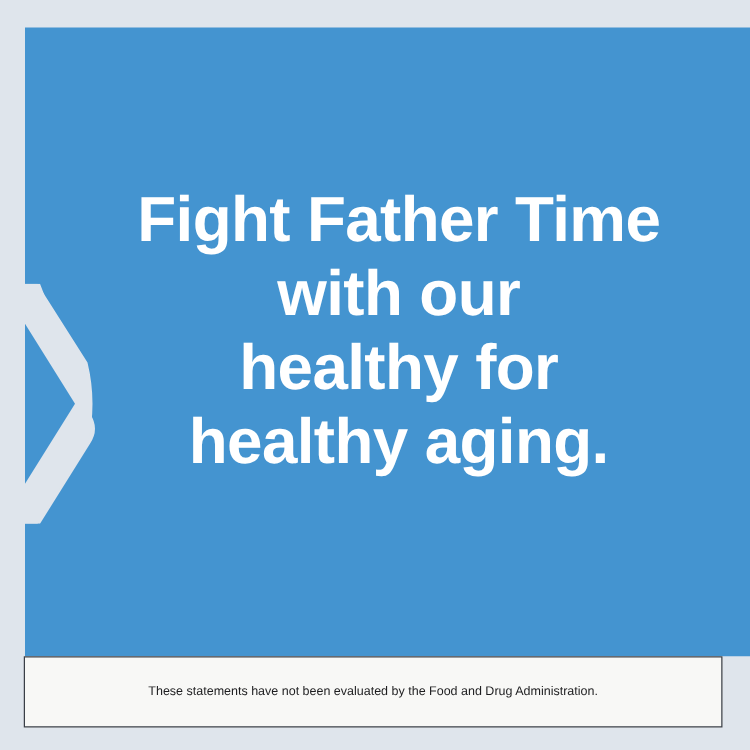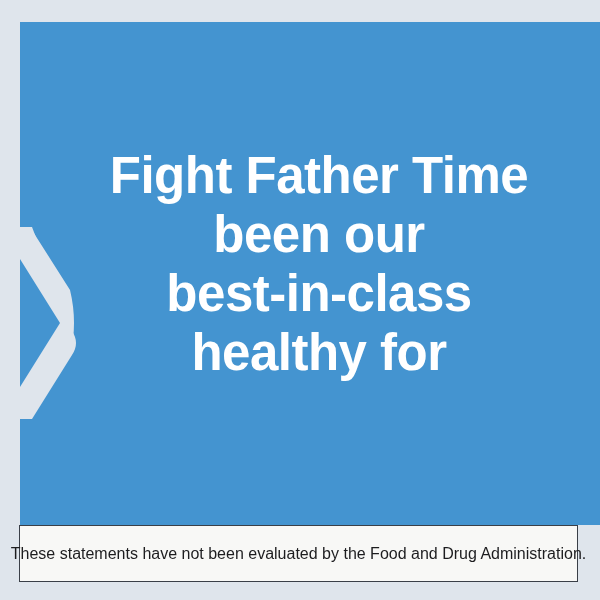--- a/index.html
+++ b/index.html
@@ -82,21 +82,21 @@
     box-sizing: border-box;
     display: flex;
     flex-direction: column;
     align-items: center;
     justify-content: center;
   }
   #disclaimer-box .disc-line {
     display: block;
     color: #1d1d1f;
     font-family: "Liberation Sans", sans-serif;
-    font-size: 16px;
+    font-size: 10px;
     line-height: 19px;
     text-align: right;
     white-space: nowrap;
   }
 </style>
 </head>
 <body>
 
 <div id="card">
 
@@ -104,23 +104,23 @@
 
     <span id="chevron-notch">
       <svg viewBox="0 0 64 192" xmlns="http://www.w3.org/2000/svg" aria-hidden="true">
         <path d="M 0,0 L 0,32 L 40,96 L 0,160 L 0,192 L 12,192 L 52,128 Q 60,116 52,104 L 12,0 Z" fill="#dfe5ec"></path>
         <path d="M 0,0 L 0,30 L 42,96 L 0,162 L 0,192 L 10,192 L 50,129 Q 58,96 50,63 L 10,0 Z" fill="#dfe5ec"></path>
       </svg>
     </span>
 
     <div id="headline">
       <span class="hl-line">Fight Father Time</span>
-      <span class="hl-line">been our</span>
-      <span class="hl-line">best-in-class</span>
+      <span class="hl-line">with our</span>
       <span class="hl-line">healthy for</span>
+      <span class="hl-line">healthy aging.</span>
     </div>
 
   </div>
 
   <div id="disclaimer-box">
     <span class="disc-line">These statements have not been evaluated by the Food and Drug Administration.</span>
   </div>
 
 </div>
 

